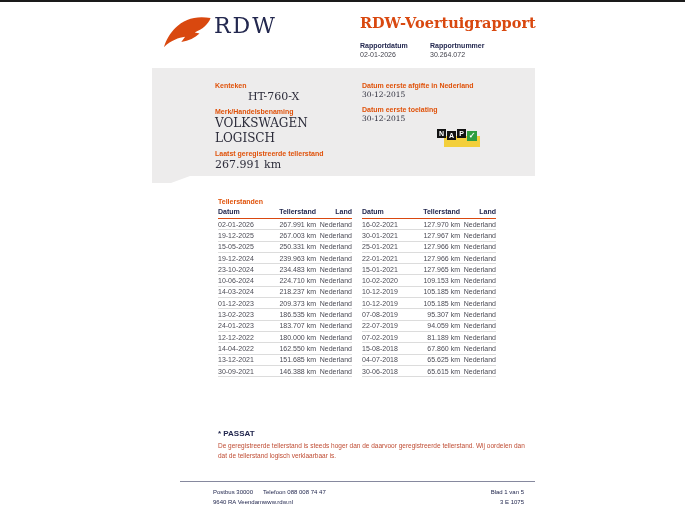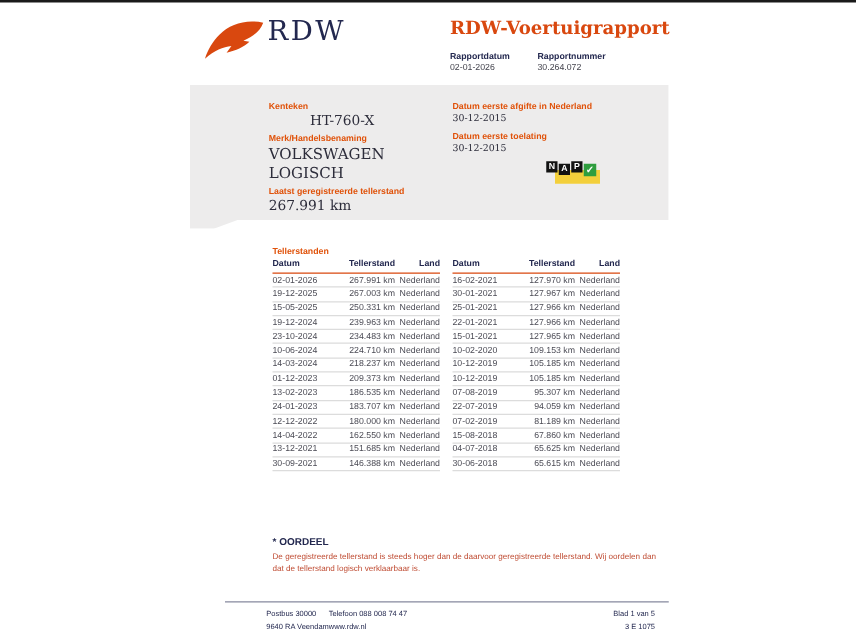--- a/index.html
+++ b/index.html
@@ -262,21 +262,21 @@
           <span class="c2">Nederland</span>
         </div>
         <div class="trow">
           <span class="c0">30-06-2018</span>
           <span class="c1">65.615 km</span>
           <span class="c2">Nederland</span>
         </div>
       </div>
   </div>
 
-  <div class="abs fn-title">* OORDEEL</div>
+  <div class="abs fn-title">* PASSAT</div>
   <div class="abs fn-text">De geregistreerde tellerstand is steeds hoger dan de daarvoor geregistreerde tellerstand. Wij oordelen dan dat de tellerstand logisch verklaarbaar is.</div>
 
   <div class="abs foot-line"></div>
   <div class="abs foot f-a1">Postbus 30000</div>
   <div class="abs foot f-a2">9640 RA Veendam</div>
   <div class="abs foot f-p1">Telefoon 088 008 74 47</div>
   <div class="abs foot f-p2">www.rdw.nl</div>
   <div class="abs foot f-r1">Blad 1 van 5</div>
   <div class="abs foot f-r2">3 E 1075</div>
 </div>

